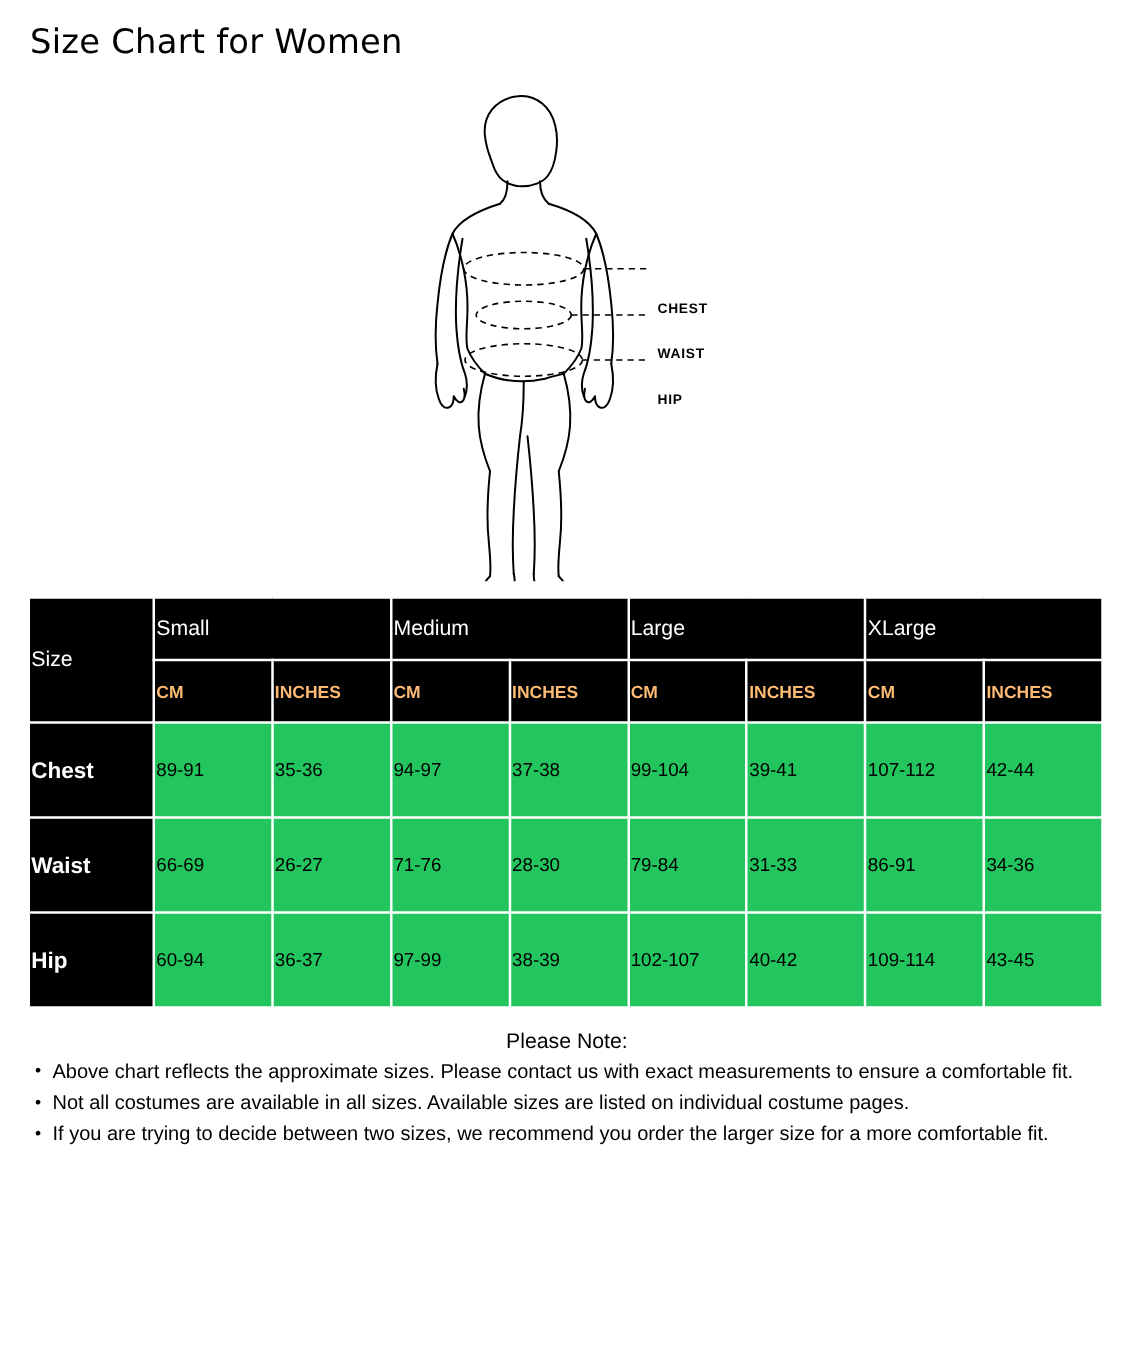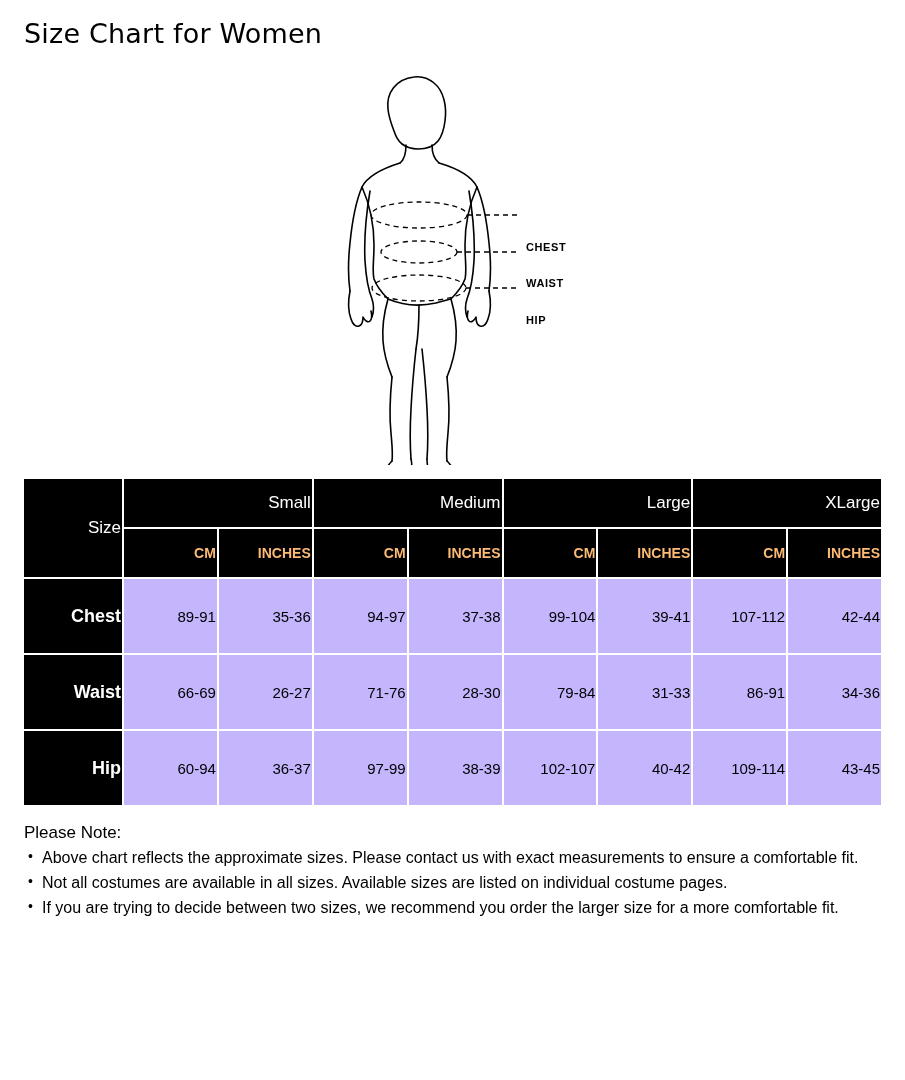--- a/index.html
+++ b/index.html
@@ -54,21 +54,21 @@
 
   
   table.size-table {
     border-collapse: collapse;
     width: 861px;
     margin-top: 2px;
     table-layout: fixed;
   }
   table.size-table td, table.size-table th {
     border: 2px solid #ffffff;
-    text-align: right;
+    text-align: left;
     vertical-align: middle;
     font-family: "Liberation Sans", sans-serif;
   }
   .hdr-black {
     background: #000000;
     color: #ffffff;
     font-size: 17px;
     font-weight: normal;
     height: 46px;
   }
@@ -88,36 +88,37 @@
     height: 46px;
   }
   .row-label {
     background: #000000;
     color: #ffffff;
     font-size: 18px;
     font-weight: bold;
     height: 72px;
   }
   .cell {
-    background: #c4b5fd;
+    background: #22c55e;
     color: #000000;
     font-size: 15px;
     height: 72px;
   }
 
   
   .notes {
     margin-top: 14px;
     font-size: 16px;
     line-height: 1.42;
     font-family: "Liberation Sans", sans-serif;
   }
   .notes .note-head {
     margin: 0 0 2px 2px;
     font-size: 17px;
+    text-align: center;
   }
   .notes ul {
     list-style: none;
     margin: 0;
     padding: 0 0 0 4px;
   }
   .notes li {
     position: relative;
     padding-left: 16px;
     margin-bottom: 2px;

